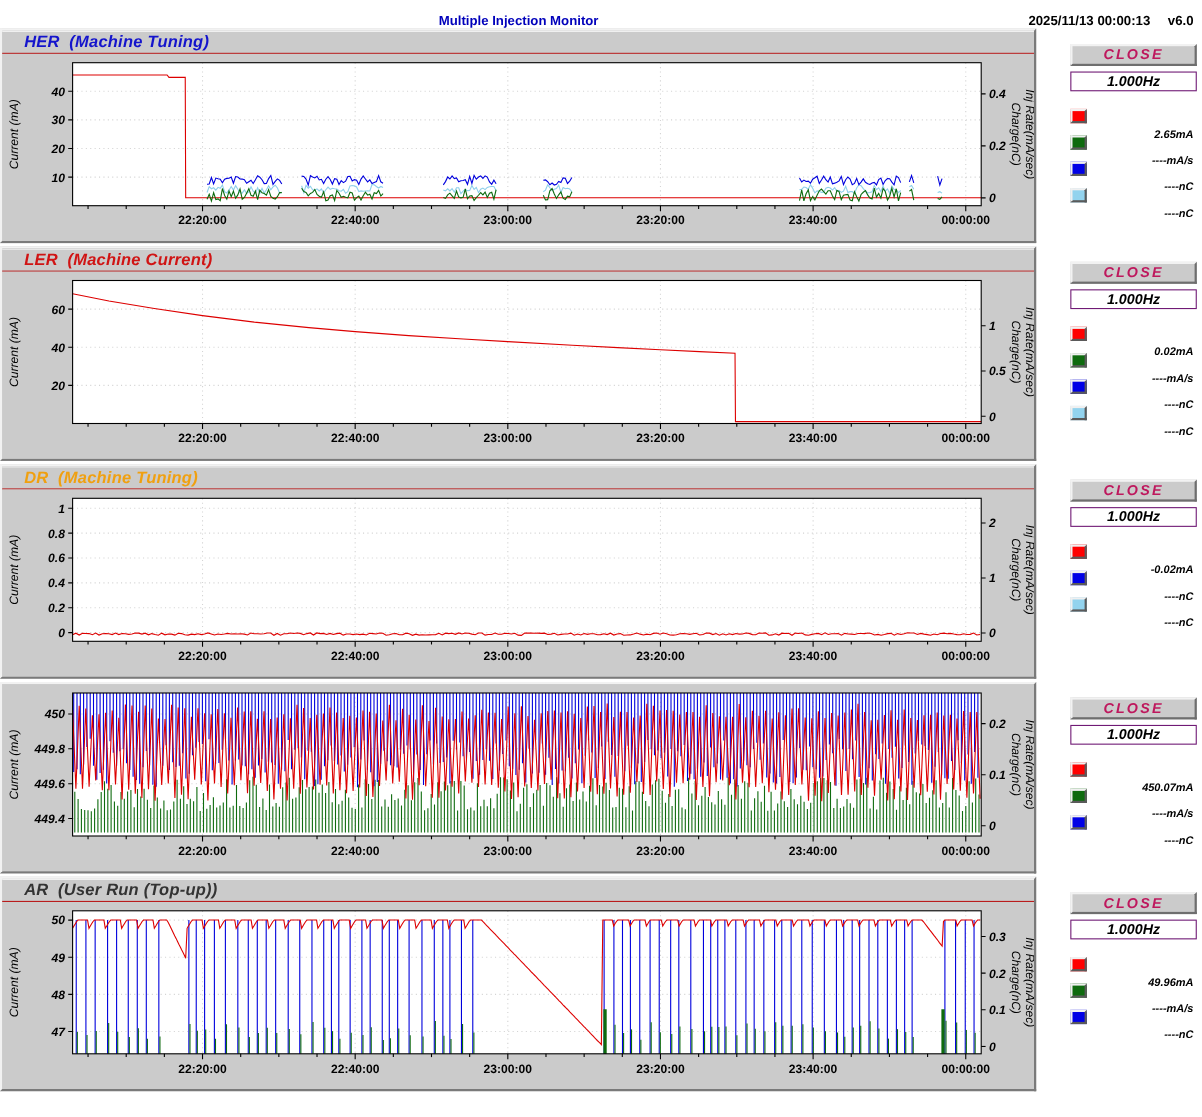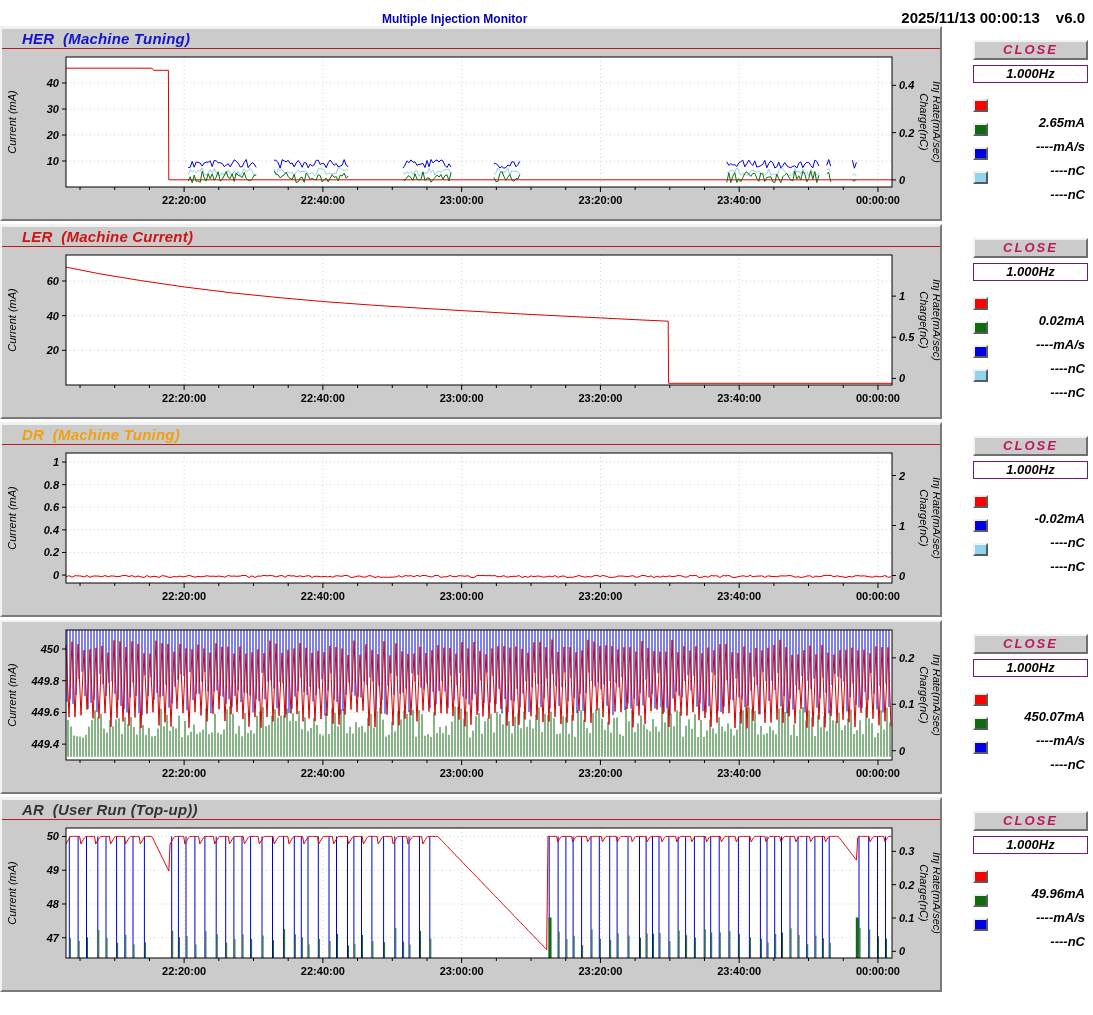--- a/index.html
+++ b/index.html
@@ -1,36 +1,36 @@
 <!DOCTYPE html>
 <html><head>
 <meta charset="utf-8">
 <style>
   *{margin:0;padding:0;box-sizing:border-box;}
   html,body{width:1093px;height:1015px;background:#ffffff;font-family:"Liberation Sans",sans-serif;overflow:hidden;}
   .header{height:26px;display:flex;align-items:flex-end;padding:0 8px;}
   .header .hspacer{flex:1;}
   .htitle{color:#0000bb;font-weight:bold;font-size:12px;}
-  .hright{font-weight:bold;font-size:15px;color:#000;display:flex;gap:16px;white-space:pre;}
+  .hright{font-weight:bold;font-size:12px;color:#000;display:flex;gap:16px;white-space:pre;}
   .panel-row{display:flex;align-items:flex-start;margin-bottom:3px;}
   .panel{width:942px;background:#cbcbcb;border:2px solid;border-color:#f2f2f2 #7a7a7a #7a7a7a #f2f2f2;}
   .titlebar{height:21px;display:flex;align-items:center;padding-left:20px;background:#cbcbcb;
             border-bottom:1px solid #b91c1c;box-shadow:inset 0 1px 0 #f0f0f0;}
   .ptitle{font-size:15px;font-weight:bold;font-style:italic;white-space:pre;letter-spacing:.2px;}
   svg.chart{display:block;background:#cbcbcb;font-family:"Liberation Sans",sans-serif;}
   .sidebar{width:120px;margin-left:31px;padding-top:14px;display:flex;flex-direction:column;}
   .closebtn{width:115px;height:20px;background:#cbcbcb;border:2px solid;border-color:#f2f2f2 #6e6e6e #6e6e6e #f2f2f2;
             font-family:"Liberation Sans",sans-serif;font-style:italic;font-weight:bold;font-size:13px;
             letter-spacing:2px;color:#be185d;cursor:pointer;line-height:14px;}
   .hzfield{width:115px;height:18px;margin-top:5px;background:#ffffff;border:1px solid #701a75;
            font-style:italic;font-weight:bold;font-size:13px;text-align:center;line-height:16px;}
   .legend{margin-top:10px;width:115px;}
   .lrow{display:flex;align-items:center;height:24px;}
   .swatch{width:15px;height:13px;border:2px solid;border-color:#f0f0f0 #5a5a5a #5a5a5a #f0f0f0;margin-right:6px;flex:0 0 15px;}
-  .lval{flex:1;text-align:right;font-style:italic;font-weight:bold;font-size:13px;padding-right:3px;white-space:pre;margin-top:34px;}
+  .lval{flex:1;text-align:right;font-style:italic;font-weight:bold;font-size:10px;padding-right:3px;white-space:pre;margin-top:34px;}
 </style>
 </head>
 <body>
 
 <div class="header">
   <div class="hspacer"></div>
   <div class="htitle">Multiple Injection Monitor</div>
   <div class="hspacer"></div>
   <div class="hright">
     <span>2025/11/13 00:00:13</span>

